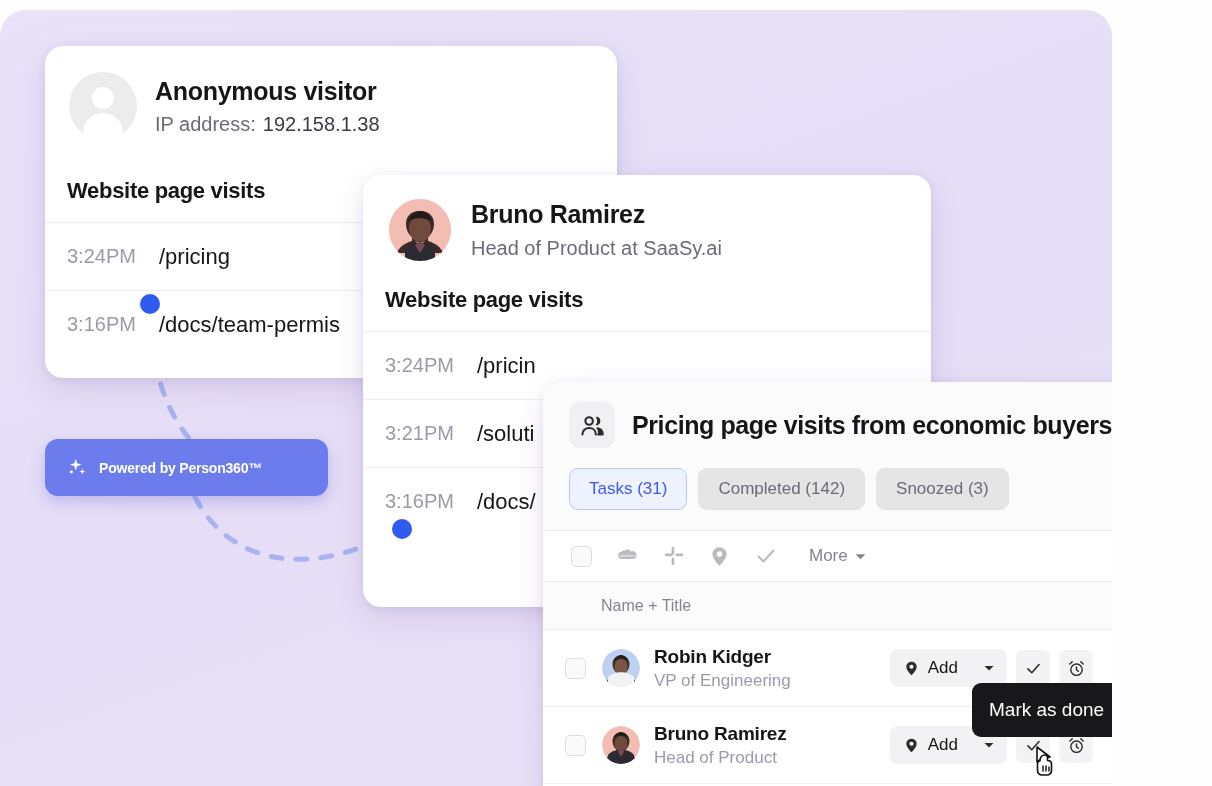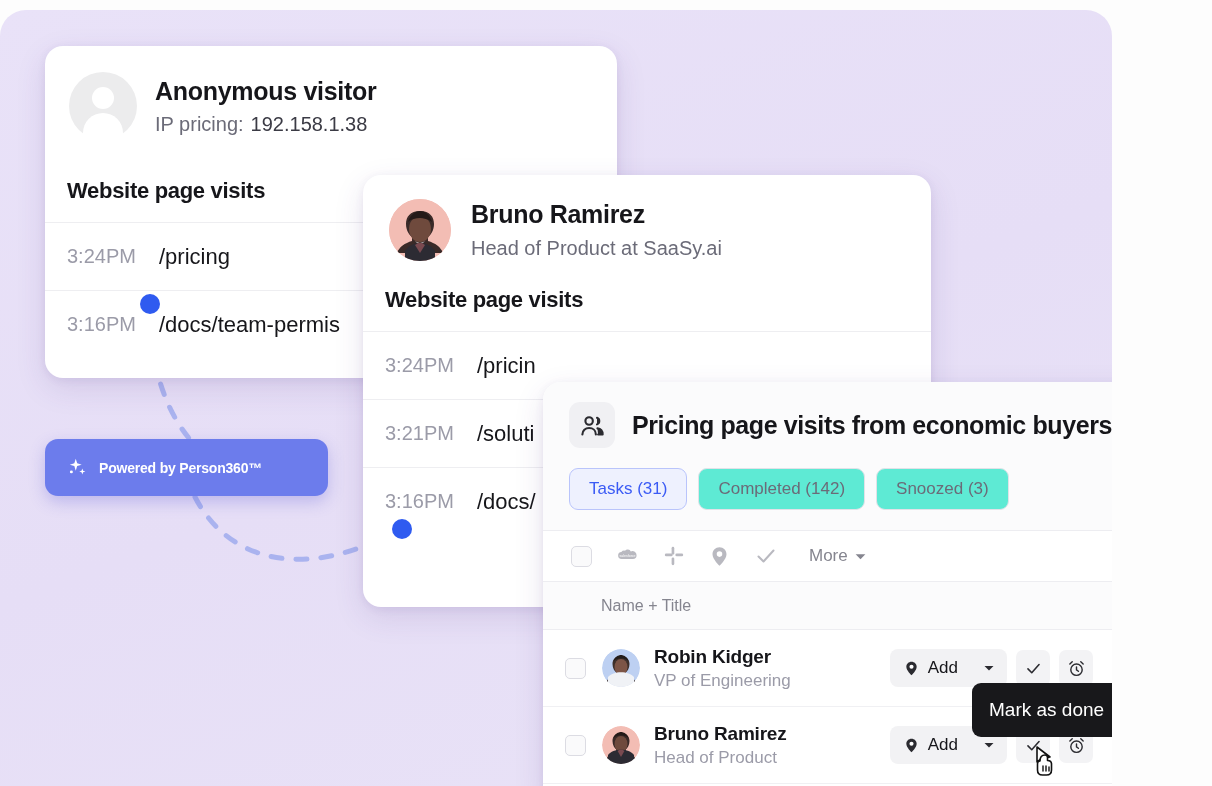--- a/index.html
+++ b/index.html
@@ -104,21 +104,21 @@
   .tasks-title-row { display: flex; align-items: center; gap: 17px; }
   .tasks-icon {
     width: 46px; height: 46px; border-radius: 11px;
     background: #f0f0f3; display: flex; align-items: center; justify-content: center;
     flex: none;
   }
   .tasks-title { font-size: 25px; font-weight: 700; color: #16161a; letter-spacing: -.4px; white-space: nowrap; }
   .tabs { display: flex; gap: 11px; padding: 20px 0 20px 0; }
   .tab {
     font-size: 17px; padding: 10px 19px; border-radius: 9px;
-    border: 1px solid #e2e2e8; background: #5eead4; color: #6b6b78; white-space: nowrap;
+    border: 1px solid #e2e2e8; background: #e5e5e5; color: #6b6b78; white-space: nowrap;
   }
   .tab.active { background: #eef1fe; border-color: #b9c4fb; color: #3b5bf5; }
 
   .toolbar {
     display: flex; align-items: center; gap: 23px;
     height: 52px; padding: 0 0 0 28px;
     border-top: 1px solid #ededf1; border-bottom: 1px solid #ededf1;
     background: #fff;
   }
   .cbox {
@@ -178,21 +178,21 @@
     <path d="M150 300 C 150 360, 168 410, 200 440" fill="none" stroke="#aab3ef" stroke-width="5" stroke-linecap="round" stroke-dasharray="11 14"></path>
     <path d="M195 487 C 230 555, 310 570, 400 519" fill="none" stroke="#aab3ef" stroke-width="5" stroke-linecap="round" stroke-dasharray="11 14"></path>
   </svg>
 
   <div class="card" id="card-anon">
     <div class="c-head">
       <div class="avatar-grey"></div>
       <div>
         <div class="anon-name">Anonymous visitor</div>
         <div class="anon-ip">
-          <span class="lbl">IP pricing:</span><span class="val">192.158.1.38</span>
+          <span class="lbl">IP address:</span><span class="val">192.158.1.38</span>
         </div>
       </div>
     </div>
     <div class="section-title">Website page visits</div>
     <div class="visits">
       <div class="visit-row">
         <span class="visit-time">3:24PM</span>
         <span class="visit-path">/pricing</span>
       </div>
       <div class="visit-row">

